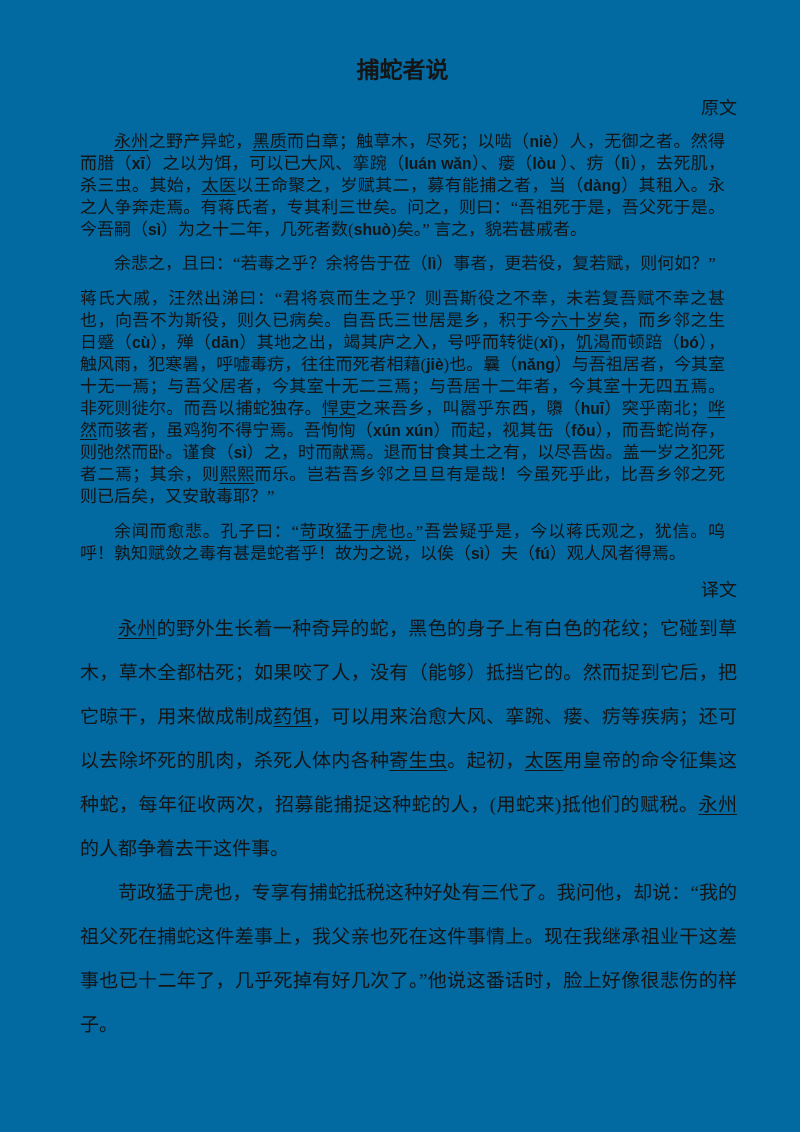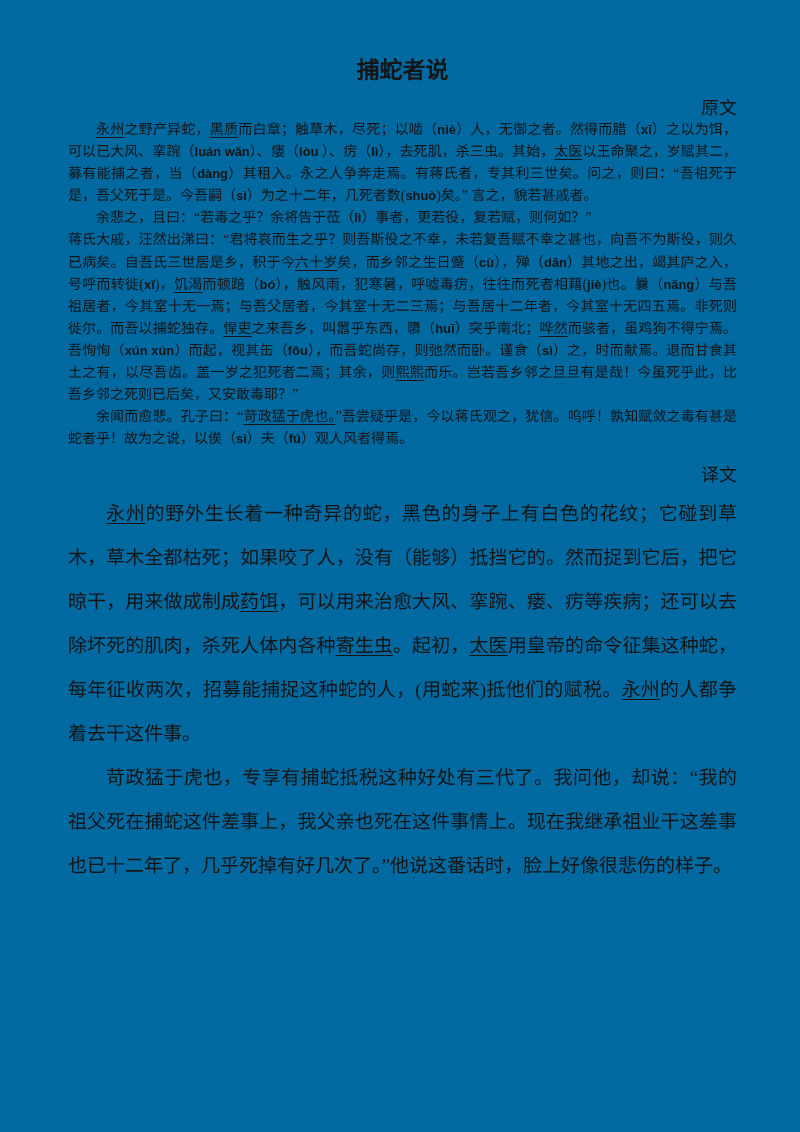--- a/index.html
+++ b/index.html
@@ -24,28 +24,28 @@
     margin: 0 0 12px 0;
   }
   .section-label {
     font-size: 18px;
     line-height: 22px;
     margin: 0;
     font-weight: normal;
     text-align: right;
   }
   .orig-body p {
-    font-size: 14px;
+    font-size: 17px;
     line-height: 22.1px;
-    margin: 0;
+    margin: 12px;
     text-align: justify;
     text-justify: inter-ideograph;
   }
   .trans-label { margin-top: 14px; }
-  .trans-body { margin-top: 6px; }
+  .trans-body { margin-top: 6px; margin-left: 12px; }
   .trans-body p {
     font-size: 19px;
     line-height: 44px;
     margin: 0;
     text-align: justify;
     text-justify: inter-ideograph;
   }
   .indent { text-indent: 2em; }
   u {
     text-decoration: underline;

